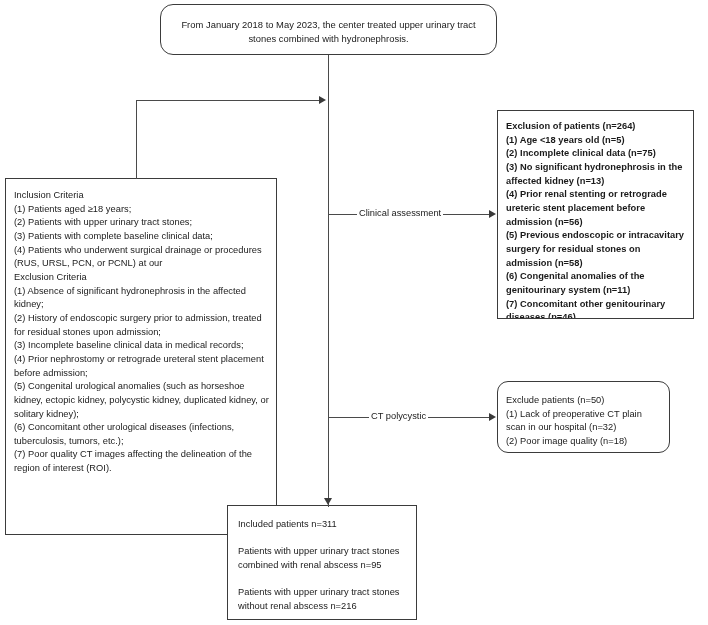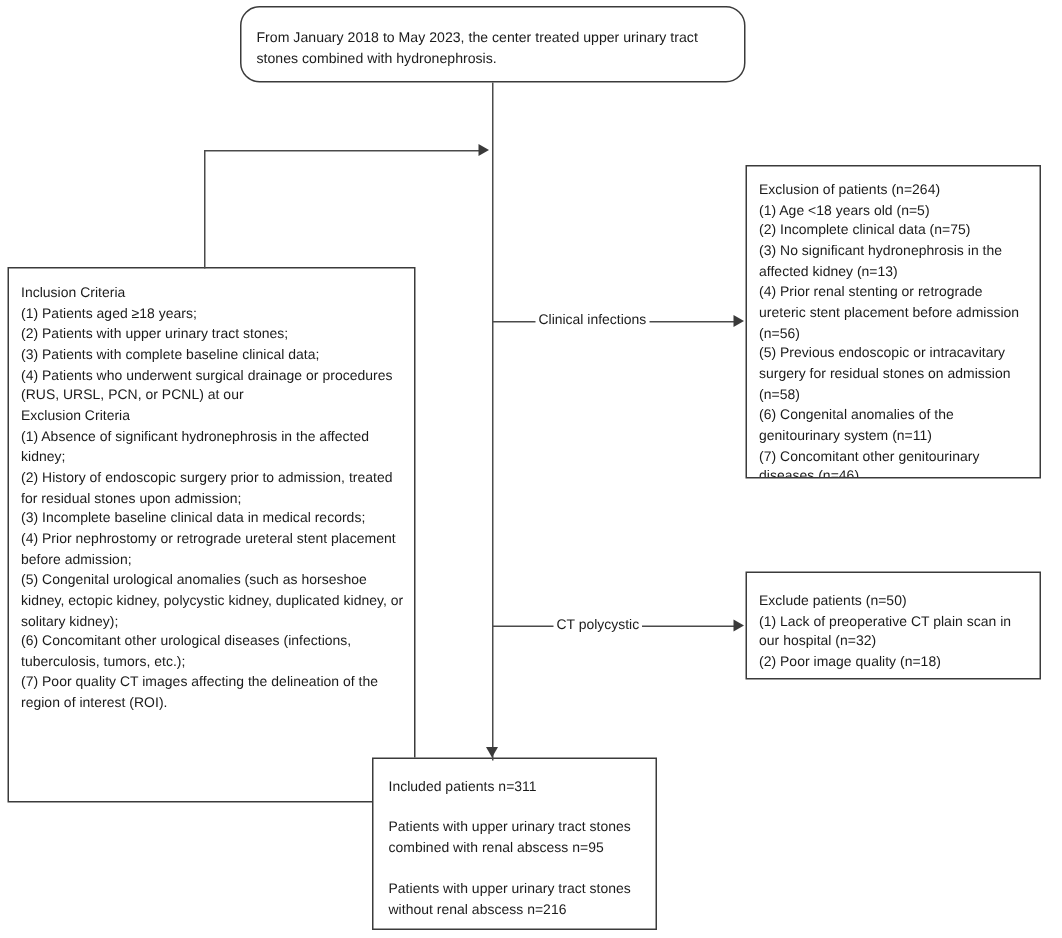--- a/index.html
+++ b/index.html
@@ -27,51 +27,54 @@
     white-space: pre-wrap;
     overflow: hidden;
   }
   
   #box-source {
     left: 160px;
     top: 4px;
     width: 337px;
     height: 51px;
     border-radius: 13px;
+    text-align: center;
     padding: 13px 10px 0 10px;
     font-size: 9.4px;
     line-height: 1.5;
   }
   
   #box-criteria {
     left: 5px;
     top: 178px;
     width: 272px;
     height: 357px;
     padding: 10px 7px 0 8px;
   }
   
   #box-exclusion-clinical {
     left: 497px;
     top: 110px;
     width: 197px;
     height: 209px;
     padding: 9px 6px 0 8px;
+    font-weight: bold;
   }
   
   #box-exclusion-ct {
     left: 497px;
     top: 381px;
-    width: 197px;
+    width: 173px;
     height: 72px;
     padding: 12px 6px 0 8px;
+    border-radius: 11px;
   }
   
   #box-included {
-    left: 248px;
+    left: 227px;
     top: 505px;
     width: 190px;
     height: 115px;
     padding: 12px 8px 0 10px;
   }
 
   
   .ln {
     position: absolute;
     background: #4a4a4a;
@@ -146,19 +149,19 @@
 
   <div class="ln vln" style="left:327.5px; top:55px; height:452px;"></div>
   <div class="arrow-d" style="left:323.5px; top:498px;"></div>
 
   <div class="ln vln" style="left:135.5px; top:100px; height:79px;"></div>
   <div class="ln hln" style="left:135.5px; top:99.5px; width:186px;"></div>
   <div class="arrow-r" style="left:319px; top:96px;"></div>
 
   <div class="ln hln" style="left:328px; top:213.5px; width:162px;"></div>
   <div class="arrow-r" style="left:489px; top:210px;"></div>
-  <div class="edge-label" style="left:357px; top:209px;">Clinical infections</div>
+  <div class="edge-label" style="left:357px; top:209px;">Clinical assessment</div>
 
   <div class="ln hln" style="left:328px; top:416.5px; width:162px;"></div>
   <div class="arrow-r" style="left:489px; top:413px;"></div>
   <div class="edge-label" style="left:369px; top:412px;">CT polycystic</div>
 
 </div>
 
 </body></html>

